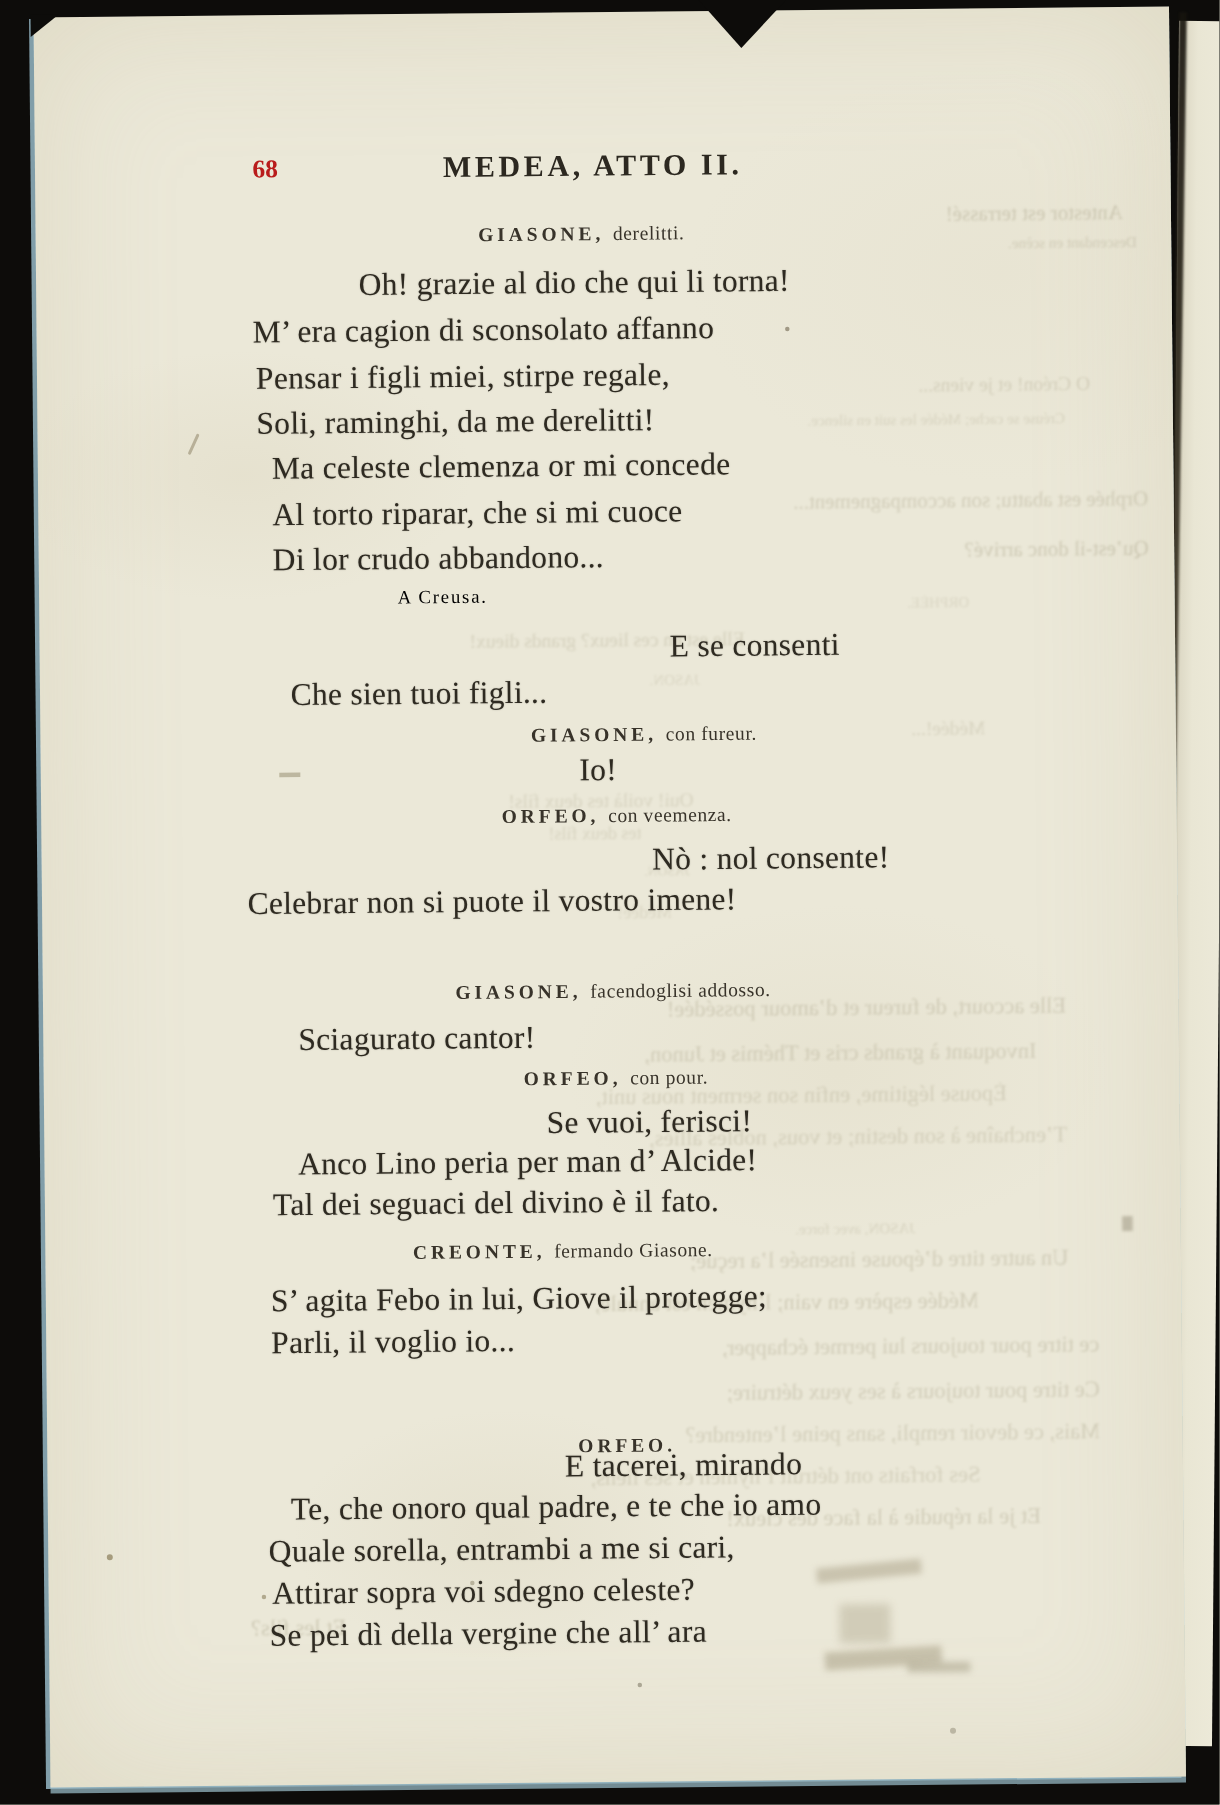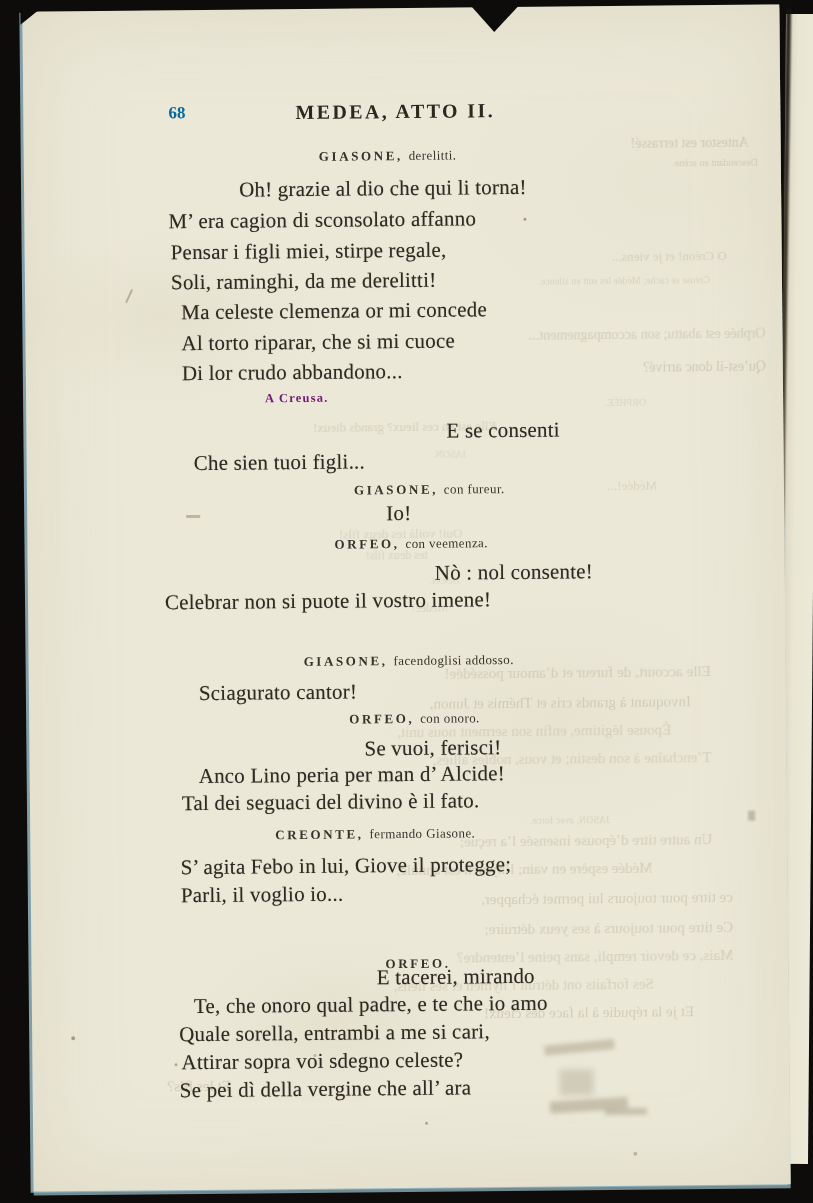--- a/index.html
+++ b/index.html
@@ -36,33 +36,33 @@
       radial-gradient(220px 120px at 18% 26%, rgba(205,195,165,.18), transparent 70%),
       radial-gradient(260px 160px at 70% 60%, rgba(208,198,168,.15), transparent 70%),
       radial-gradient(200px 120px at 40% 86%, rgba(200,190,158,.16), transparent 70%),
       radial-gradient(300px 200px at 85% 15%, rgba(214,206,180,.14), transparent 70%);
   }
   
   .top-notch{
     position:absolute; left:462px; top:0; width:62px; height:32px;
     background:#0d0c0a; clip-path:polygon(6% 0,100% 0,52% 100%); z-index:6;
   }
-  .pagenum{position:absolute; font-weight:bold; font-size:17px; color:#0369a1; white-space:nowrap;}
+  .pagenum{position:absolute; font-weight:bold; font-size:17px; color:#b91c1c; white-space:nowrap;}
   .running-title{
     position:absolute; font-weight:bold; font-size:20px; letter-spacing:2.4px;
     color:#2c2820; white-space:nowrap;
   }
   .speaker{
     position:absolute; font-weight:bold; font-size:13px; letter-spacing:2.6px;
     color:#38332a; white-space:nowrap;
   }
   .sp-dir{font-weight:normal; letter-spacing:.4px;}
   .stage-note{
-    position:absolute; font-weight:bold; font-size:12.5px; letter-spacing:1.2px;
-    color:#701a75; white-space:nowrap;
+    position:absolute; font-weight:normal; font-size:12.5px; letter-spacing:1.2px;
+    color:#000000; white-space:nowrap;
   }
   .verse{
     position:absolute; font-size:21px; letter-spacing:.2px; color:#2e2a21;
     white-space:nowrap; text-shadow:0 0 1px rgba(46,42,33,.35);
   }
   
   .ghost{
     position:absolute; color:#b2ac93; white-space:nowrap; overflow:hidden;
     transform:scaleX(-1); filter:blur(.55px); pointer-events:none;
   }
@@ -126,21 +126,21 @@
     <div class="speaker" style="left:327px;top:474px"><span class="sp-name">GIASONE,</span> <span class="sp-dir">con fureur.</span></div>
     <div class="verse" style="left:359px;top:493px">Io!</div>
 
     <div class="speaker" style="left:307px;top:528px"><span class="sp-name">ORFEO,</span> <span class="sp-dir">con veemenza.</span></div>
     <div class="verse" style="left:407px;top:553px">Nò : nol consente!</div>
     <div class="verse" style="left:137px;top:580px">Celebrar non si puote il vostro imene!</div>
 
     <div class="speaker" style="left:275px;top:645px"><span class="sp-name">GIASONE,</span> <span class="sp-dir">facendoglisi addosso.</span></div>
     <div class="verse" style="left:170px;top:671px">Sciagurato cantor!</div>
 
-    <div class="speaker" style="left:320px;top:703px"><span class="sp-name">ORFEO,</span> <span class="sp-dir">con onoro.</span></div>
+    <div class="speaker" style="left:320px;top:703px"><span class="sp-name">ORFEO,</span> <span class="sp-dir">con pour.</span></div>
     <div class="verse" style="left:335px;top:728px">Se vuoi, ferisci!</div>
     <div class="verse" style="left:169px;top:754px">Anco Lino peria per man d’ Alcide!</div>
     <div class="verse" style="left:152px;top:781px">Tal dei seguaci del divino è il fato.</div>
 
     <div class="speaker" style="left:245px;top:818px"><span class="sp-name">CREONTE,</span> <span class="sp-dir">fermando Giasone.</span></div>
     <div class="verse" style="left:150px;top:845px">S’ agita Febo in lui, Giove il protegge;</div>
     <div class="verse" style="left:150px;top:873px">Parli, il voglio io...</div>
 
     <div class="speaker" style="left:354px;top:948px"><span class="sp-name">ORFEO.</span> <span class="sp-dir"></span></div>
     <div class="verse" style="left:345px;top:957px">E tacerei, mirando</div>

